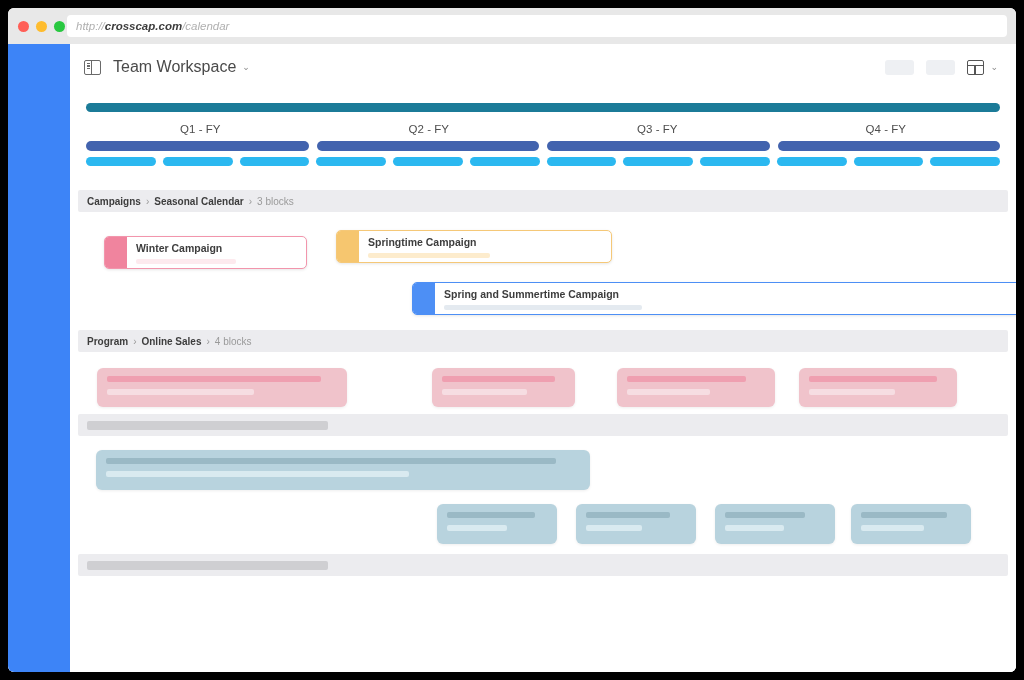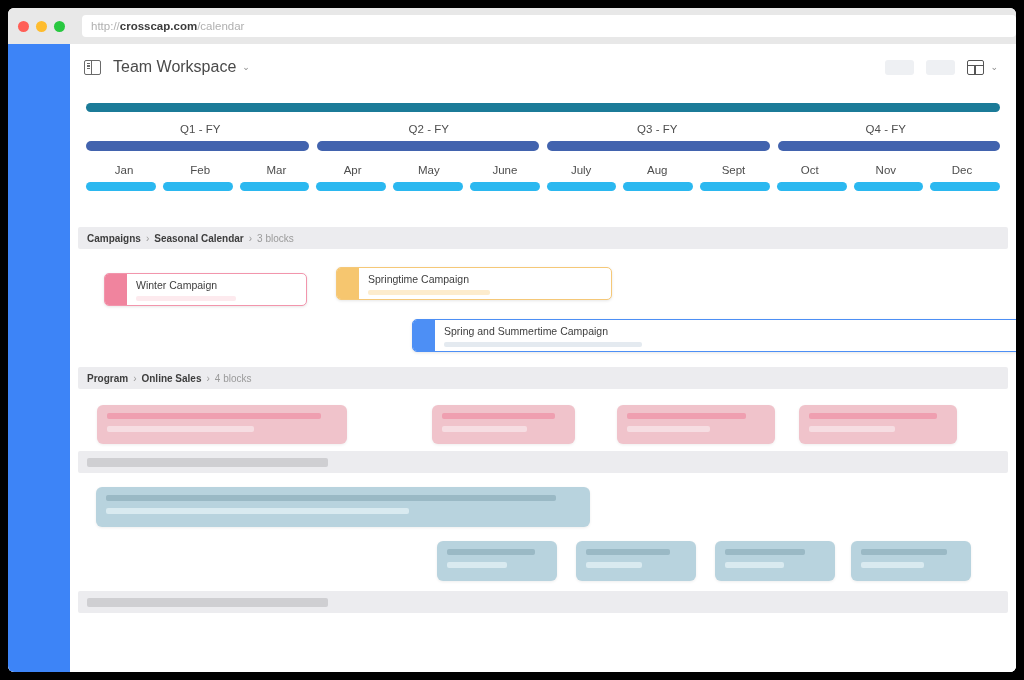--- a/index.html
+++ b/index.html
@@ -42,31 +42,32 @@
     padding-left: 10px;
   }
 
   .dots { display: flex; gap: 7px; align-items: center; }
   .dot { width: 11px; height: 11px; border-radius: 50%; }
   .dot.red    { background: #ff5f57; }
   .dot.yellow { background: #febc2e; }
   .dot.green  { background: #28c840; }
 
   .urlbar {
-    margin-left: 17px;
+    margin-left: 2px;
     width: 940px;
     height: 22px;
     background: #ffffff;
     border-radius: 4px;
     display: flex;
     align-items: center;
     padding: 0 9px;
     font-size: 11.5px;
     color: #b0b0b0;
     white-space: nowrap;
+    font-style: italic;
   }
   .urlbar .u-host { color: #3c3c3c; font-weight: bold; }
 
   
   .app {
     position: absolute;
     left: 0;
     top: 36px;
     width: 1008px;
     height: 628px;
@@ -256,21 +257,21 @@
     box-shadow: 0 1px 3px rgba(0,0,0,0.10);
   }
   .card .edge { width: 22px; flex: 0 0 22px; }
   .card .body {
     flex: 1 1 auto;
     padding: 5px 9px 0 9px;
     overflow: hidden;
   }
   .card .ctitle {
     font-size: 10.5px;
-    font-weight: normal;
+    font-weight: bold;
     color: #3d3d3d;
     white-space: nowrap;
   }
   .card .cbar {
     margin-top: 5px;
     height: 5px;
     border-radius: 2px;
   }
 
   .card.pink   { border: 1.5px solid #f295ac; }
@@ -361,52 +362,38 @@
             <div>Q4 - FY</div>
           </div>
 
           <div class="q-bars">
             <div></div>
             <div></div>
             <div></div>
             <div></div>
           </div>
 
-          <div class="m-labels">
-            <div>Jan</div>
-            <div>Feb</div>
-            <div>Mar</div>
-            <div>Apr</div>
-            <div>May</div>
-            <div>June</div>
-            <div>July</div>
-            <div>Aug</div>
-            <div>Sept</div>
-            <div>Oct</div>
-            <div>Nov</div>
-            <div>Dec</div>
-          </div>
 
           <div class="m-bars">
             <div></div>
             <div></div>
             <div></div>
             <div></div>
             <div></div>
             <div></div>
             <div></div>
             <div></div>
             <div></div>
             <div></div>
             <div></div>
             <div></div>
           </div>
         </div>
 
-        <div style="margin-top:36px;">
+        <div style="margin-top:24px;">
           <div class="group-bar">
             <span class="crumb-strong">Campaigns</span>
             <span class="crumb-sep">›</span>
             <span class="crumb-strong">Seasonal Calendar</span>
             <span class="crumb-sep">›</span>
             <span class="crumb-muted">3 blocks</span>
           </div>
         </div>
 
         <div class="band" style="height:112px;">

